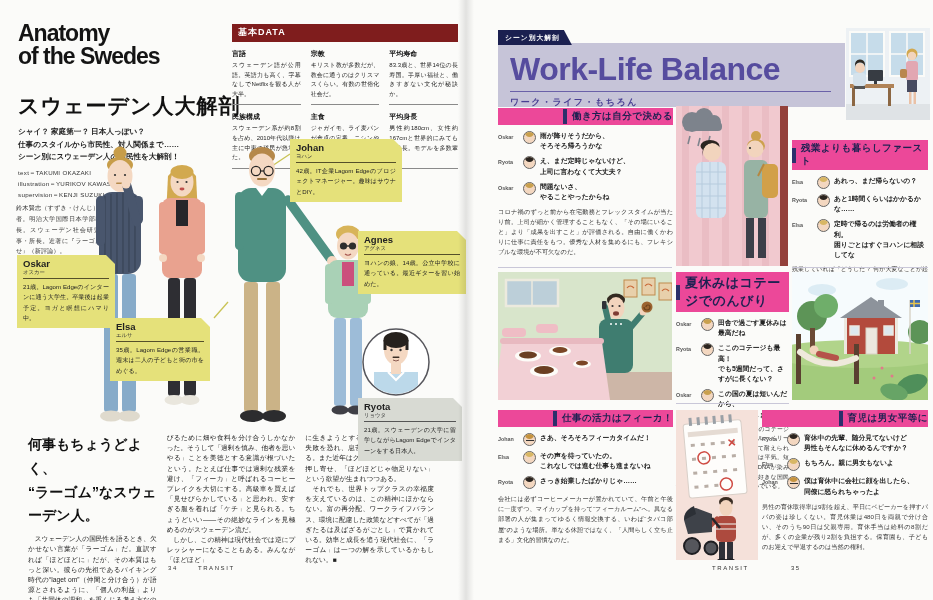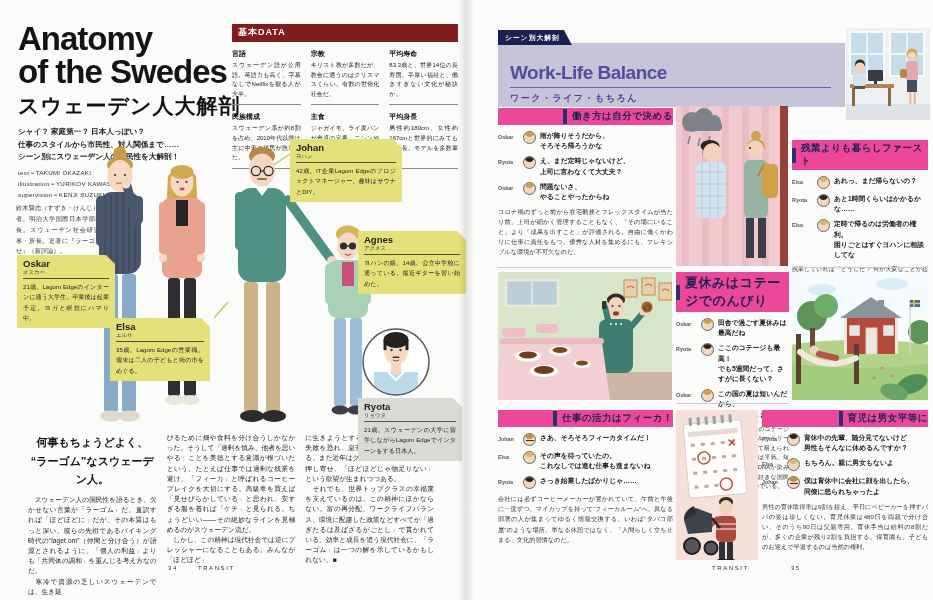--- a/index.html
+++ b/index.html
@@ -4,21 +4,21 @@
 <style>
   * { margin:0; padding:0; box-sizing:border-box; }
   html,body { width:933px; height:600px; }
   body { font-family:"Liberation Sans","DejaVu Sans",sans-serif; background:#e8e8e6; overflow:hidden; }
   .spread { position:relative; width:933px; height:600px; background:#fbfbf9; overflow:hidden; }
   .gutter { position:absolute; left:458px; top:0; width:16px; height:600px;
             background:linear-gradient(to right, rgba(0,0,0,0) 0%, rgba(0,0,0,0.10) 50%, rgba(0,0,0,0) 100%); z-index:5; }
   .abs { position:absolute; }
 
   
-  .title-en { left:18px; top:22px; font-size:33px; line-height:1.0; font-weight:700; letter-spacing:-1px; color:#141414; }
+  .title-en { left:18px; top:22px; font-size:23px; line-height:1.0; font-weight:700; letter-spacing:-1px; color:#141414; }
   .title-en span { display:block; }
   .title-jp { left:18px; top:92px; font-size:21px; font-weight:800; color:#111; letter-spacing:1px; }
   .intro { left:18px; top:126px; font-size:7.6px; font-weight:700; line-height:1.65; color:#222; white-space:pre-line; }
   .credits { left:18px; top:167px; font-size:6.2px; line-height:1.8; color:#333; white-space:pre-line; letter-spacing:.3px; }
   .bio { left:16px; top:203px; width:112px; font-size:6.2px; line-height:1.75; color:#333; text-align:justify; }
 
   .basic-data { left:232px; top:24px; width:226px; }
   .bd-header { background:#7f1d1d; color:#fff; font-weight:700; font-size:9px; padding:2px 6px 3px; letter-spacing:1px; }
   .bd-grid { display:grid; grid-template-columns:repeat(3,1fr); column-gap:10px; row-gap:7px; padding-top:7px; }
   .bd-cell { border-bottom:1px solid #8a8a8a; padding-bottom:5px; }
@@ -28,32 +28,32 @@
   .tag { position:absolute; background:#e5e17a; padding:4px 6px 5px; z-index:3;
          clip-path:polygon(0 0, calc(100% - 9px) 0, 100% 9px, 100% 100%, 0 100%); }
   .tag.gray { background:#d8dad3; }
   .tag .nm { font-weight:700; font-size:9.5px; color:#222; line-height:1.05; }
   .tag .kana { font-size:5.4px; color:#333; margin-bottom:2px; }
   .tag .rule { border-top:1px solid #55502a; margin:2px 0 3px; }
   .tag.gray .rule { border-top-color:#555; }
   .tag .desc { font-size:6.1px; line-height:1.7; color:#222; text-align:justify; }
 
   .article { left:28px; top:433px; width:406px; display:grid; grid-template-columns:1fr 1fr 1fr; column-gap:10px; }
-  .article .lead { font-weight:800; font-size:11px; line-height:1.7; color:#111; margin-bottom:6px; white-space:pre-line;text-align:center; }
+  .article .lead { font-weight:800; font-size:14px; line-height:1.7; color:#111; margin-bottom:6px; white-space:pre-line; }
   .article .col { font-size:6.7px; line-height:1.52; color:#222; text-align:justify; white-space:pre-line; }
 
   .foot { font-size:6px; letter-spacing:1.6px; color:#333; display:flex; }
   .foot-l { left:168px; top:565px; gap:20px; }
   .foot-r { left:712px; top:565px; gap:42px; }
 
   
   .tab { left:498px; top:30px; background:#1b2050; color:#fff; font-size:6.8px; font-weight:700; letter-spacing:1px;
          padding:2.5px 12px 2.5px 7px; z-index:2; clip-path:polygon(0 0, calc(100% - 8px) 0, 100% 100%, 0 100%); }
   .header-box { left:498px; top:43px; width:347px; height:64px; background:#c6c4d8; }
-  .wlb-title { font-size:19px; font-weight:700; color:#564c9e; margin:19px 0 0 12px; letter-spacing:-.5px; }
+  .wlb-title { font-size:32px; font-weight:700; color:#564c9e; margin:8px 0 0 12px; letter-spacing:-.5px; }
   .wlb-rule { border-top:1.5px solid #6a61a8; margin:3px 14px 0 12px; }
   .wlb-sub { font-size:9px; font-weight:800; color:#483f92; margin:4px 0 0 12px; letter-spacing:1.5px; }
 
   .sec { position:absolute; }
   .sec-h { display:flex; align-items:center; background:#ec4899; margin-bottom:6px;justify-content:flex-end; }
   .sec-bar { width:4px; height:15px; background:#2c2f6b; margin-right:5px; flex:none; }
   .sec-title { font-size:9.5px; font-weight:800; color:#1e2152; padding:2px 0; letter-spacing:.5px; }
   .dlg-row { display:flex; gap:4px; margin-bottom:5px; align-items:flex-start; }
   .dlg-speaker { width:21px; flex:none; font-size:5.4px; font-weight:700; color:#555; padding-top:3px; }
   .av { width:13px; height:13px; flex:none; border-radius:50%; border:1px solid #666; background:#f3d7c0; position:relative; overflow:hidden; }

